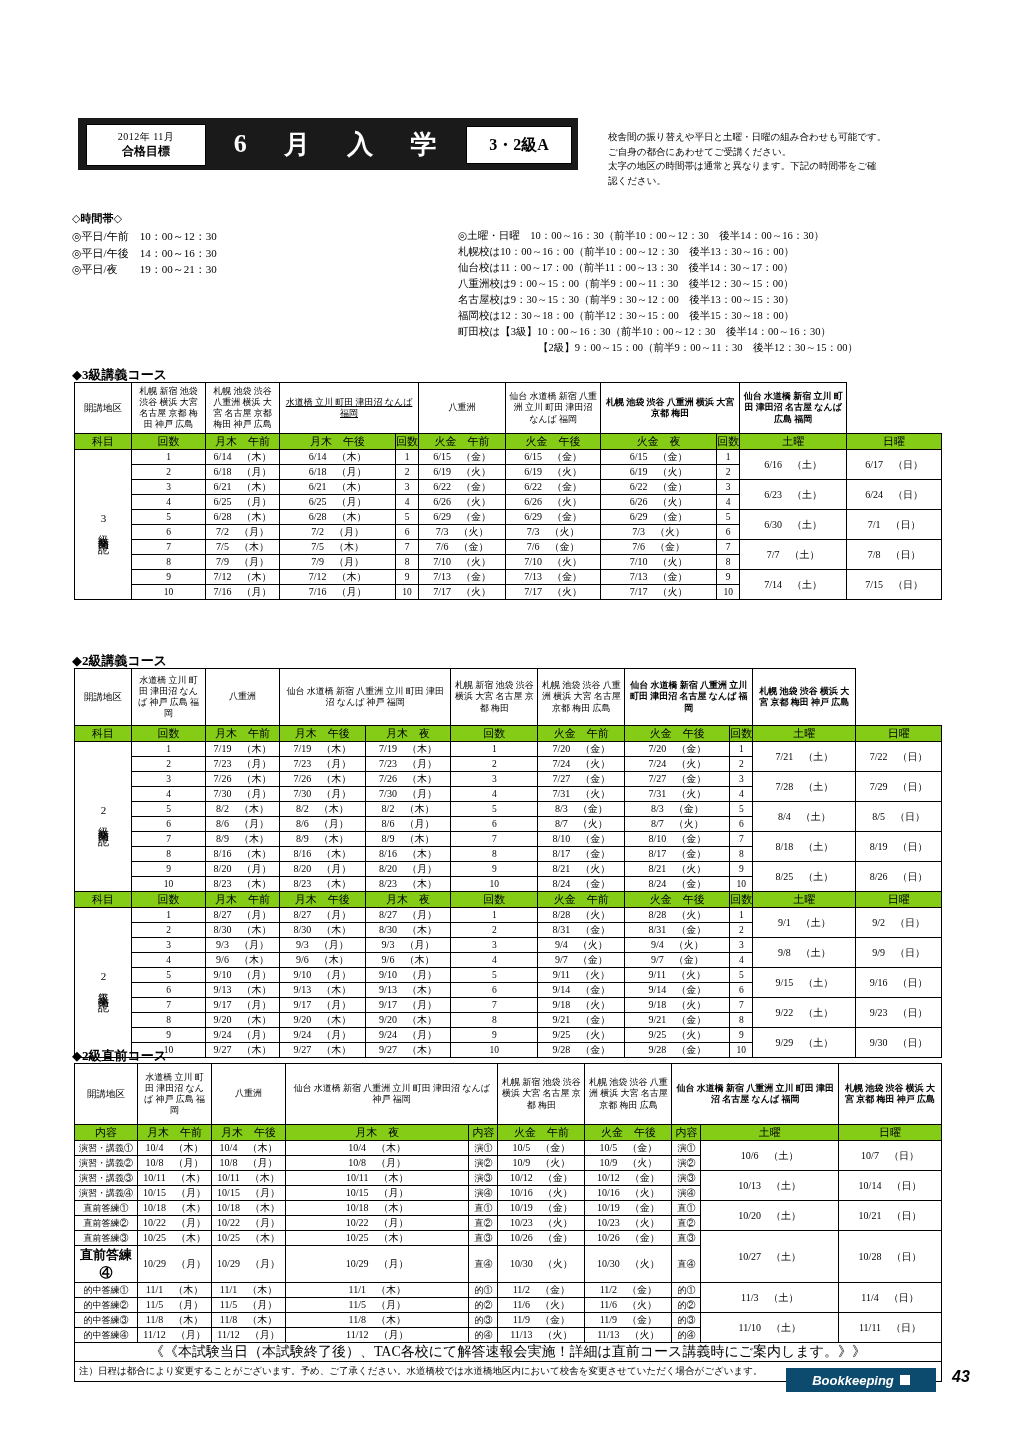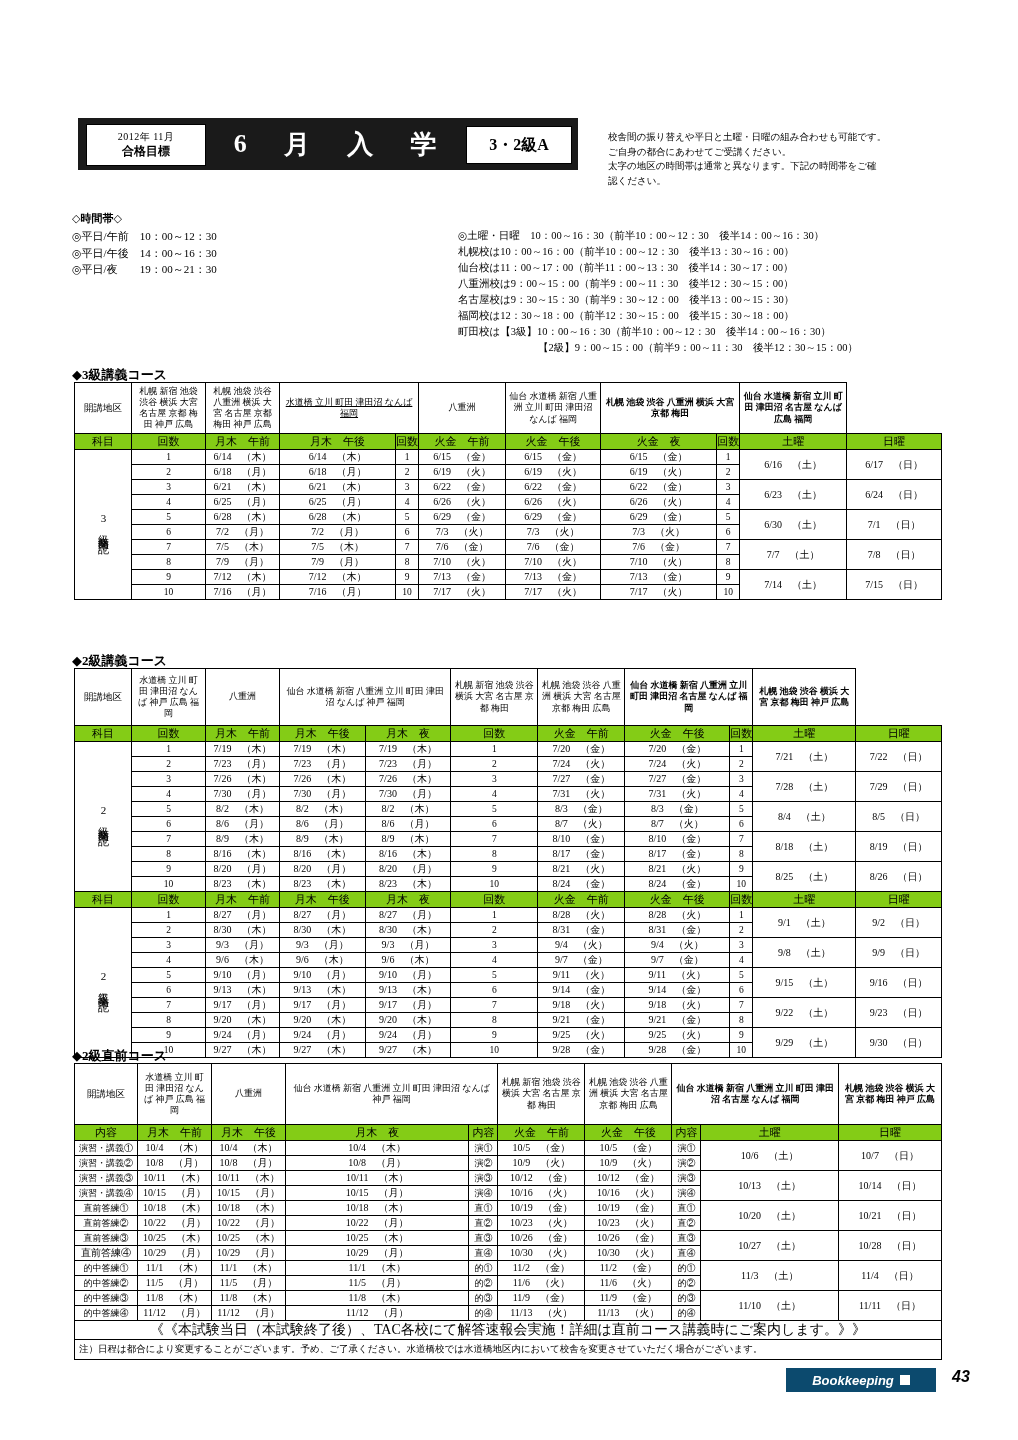--- a/index.html
+++ b/index.html
@@ -613,21 +613,21 @@
       <td class="dt">10/25　（木）</td>
       <td class="dt">10/25　（木）</td>
       <td class="num" style="font-size:9px;">直③</td>
       <td class="dt">10/26　（金）</td>
       <td class="dt">10/26　（金）</td>
       <td class="num" style="font-size:9px;">直③</td>
       <td rowspan="2" class="dt">10/27　（土）</td>
       <td rowspan="2" class="dt">10/28　（日）</td>
     </tr>
     <tr class="rowh">
-      <td class="num" style="font-size:10px;">直前答練④</td>
+      <td class="num" style="font-size:13px;font-weight:bold;">直前答練④</td>
       <td class="dt">10/29　（月）</td>
       <td class="dt">10/29　（月）</td>
       <td class="dt">10/29　（月）</td>
       <td class="num" style="font-size:9px;">直④</td>
       <td class="dt">10/30　（火）</td>
       <td class="dt">10/30　（火）</td>
       <td class="num" style="font-size:9px;">直④</td>
     </tr>
     <tr class="rowh">
       <td class="num" style="font-size:9px;">的中答練①</td>

